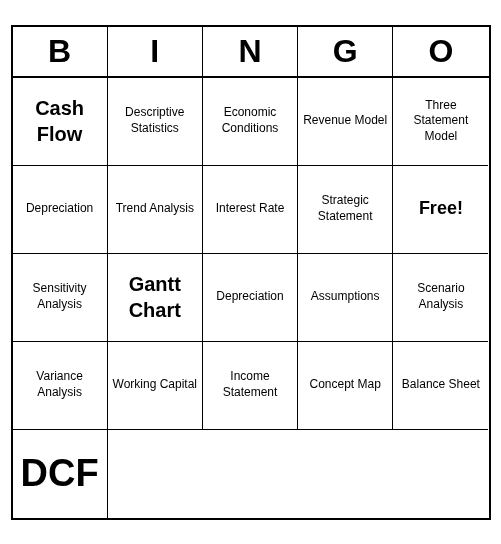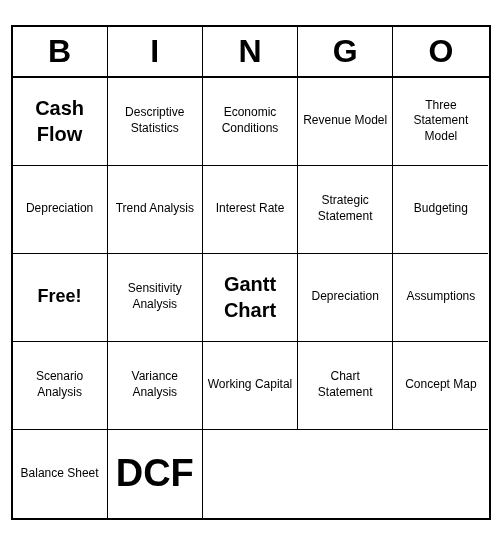--- a/index.html
+++ b/index.html
@@ -81,27 +81,26 @@
   <div class="bingo-grid">
   <div class="bingo-cell large-text">Cash Flow</div>
       <div class="bingo-cell">Descriptive Statistics</div>
       <div class="bingo-cell">Economic Conditions</div>
       <div class="bingo-cell">Revenue Model</div>
       <div class="bingo-cell">Three Statement Model</div>
       <div class="bingo-cell">Depreciation</div>
       <div class="bingo-cell">Trend Analysis</div>
       <div class="bingo-cell">Interest Rate</div>
       <div class="bingo-cell">Strategic Statement</div>
-      <div class="bingo-cell">Budgeting</div>
       <div class="bingo-cell free">Free!</div>
       <div class="bingo-cell">Sensitivity Analysis</div>
       <div class="bingo-cell large-text">Gantt Chart</div>
       <div class="bingo-cell">Depreciation</div>
       <div class="bingo-cell">Assumptions</div>
       <div class="bingo-cell">Scenario Analysis</div>
       <div class="bingo-cell">Variance Analysis</div>
       <div class="bingo-cell">Working Capital</div>
-      <div class="bingo-cell">Chart Statement</div>
+      <div class="bingo-cell">Income Statement</div>
       <div class="bingo-cell">Concept Map</div>
       <div class="bingo-cell">Balance Sheet</div>
       <div class="bingo-cell dcf">DCF</div>
     </div>
 </div>
 
 </body></html>

